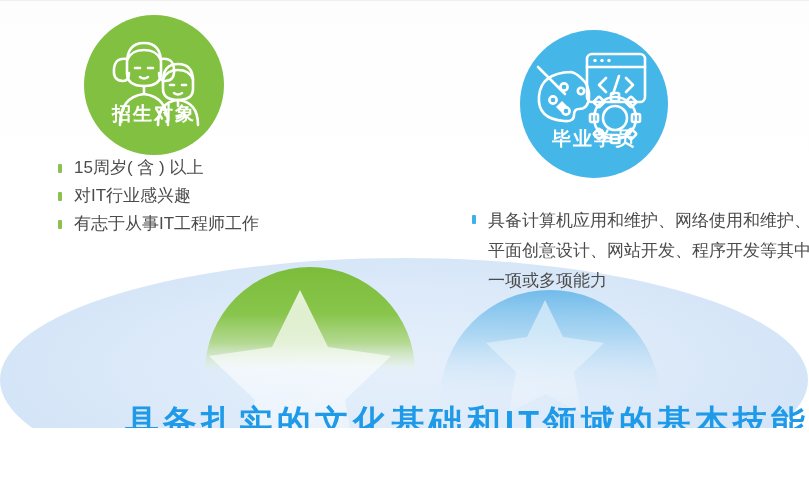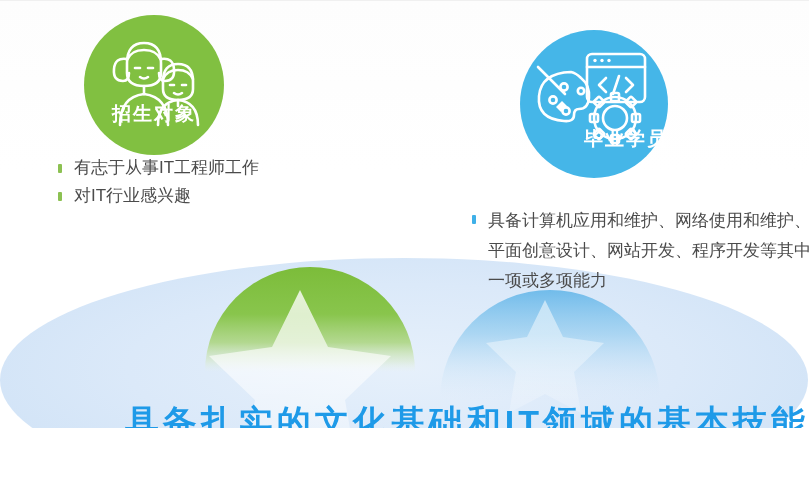--- a/index.html
+++ b/index.html
@@ -68,21 +68,20 @@
     letter-spacing: 2px;
     white-space: nowrap;
   }
   .badge-green .badge-label {
     top: 86px;
     font-size: 19px;
   }
   .badge-blue .badge-label {
     top: 96px;
     font-size: 19px;
-    text-align: right;
   }
 
   
   .list {
     position: absolute;
   }
   .list-left {
     left: 58px;
     top: 155px;
     width: 360px;
@@ -260,26 +259,30 @@
           <rect x="107" y="100" width="8" height="8" rx="1.5" transform="rotate(-45 111 104)"></rect>
         </g>
       </g>
     </svg>
     <div class="badge-label">毕业学员</div>
   </div>
 
   <div class="list list-left">
     <div class="bullet-row">
       <span class="bullet-mark bullet-green"></span>
-      <span class="bullet-text">有志于从事IT工程师工作</span>
+      <span class="bullet-text">15周岁( 含 ) 以上</span>
     </div>
     <div class="bullet-row">
       <span class="bullet-mark bullet-green"></span>
       <span class="bullet-text">对IT行业感兴趣</span>
     </div>
+    <div class="bullet-row">
+      <span class="bullet-mark bullet-green"></span>
+      <span class="bullet-text">有志于从事IT工程师工作</span>
+    </div>
   </div>
 
   <div class="list list-right">
     <div class="bullet-row">
       <span class="bullet-mark bullet-blue"></span>
       <span class="bullet-text">具备计算机应用和维护、网络使用和维护、平面创意设计、网站开发、程序开发等其中一项或多项能力</span>
     </div>
   </div>
 
   <div class="headline">具备扎实的文化基础和IT领域的基本技能</div>

